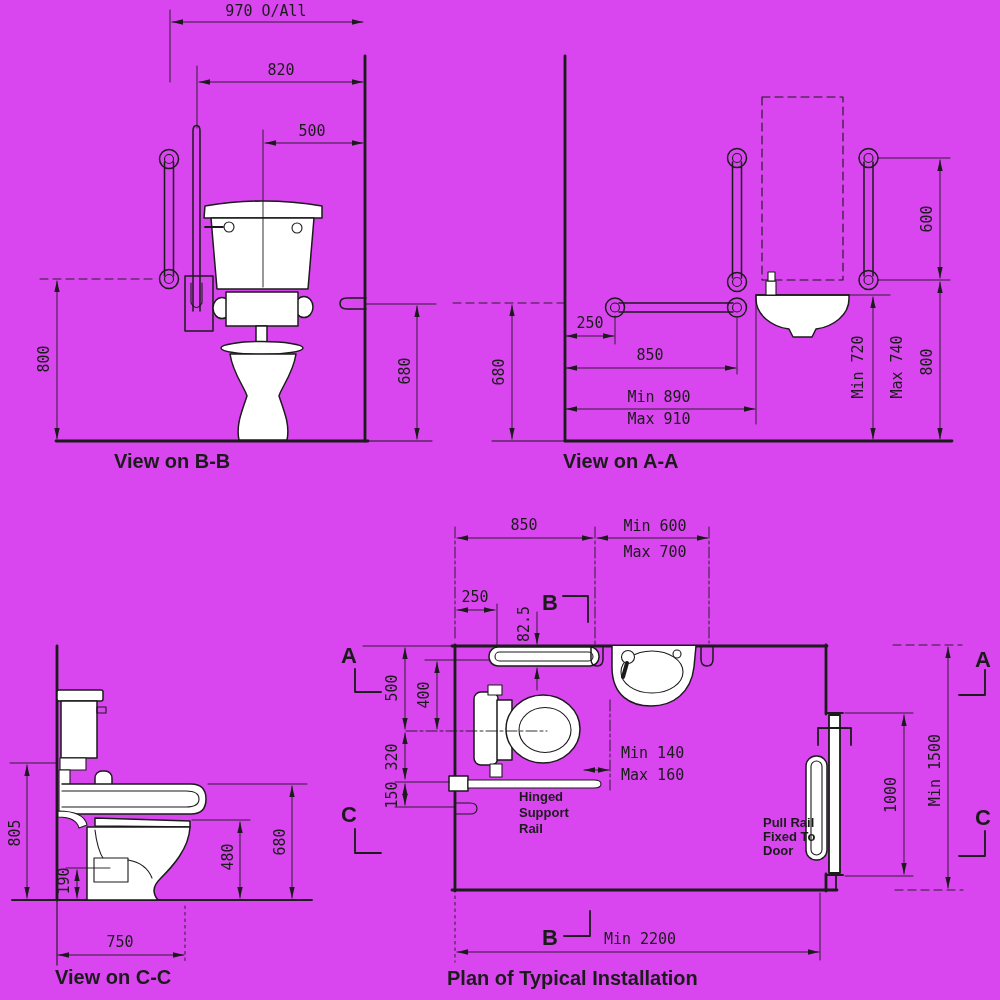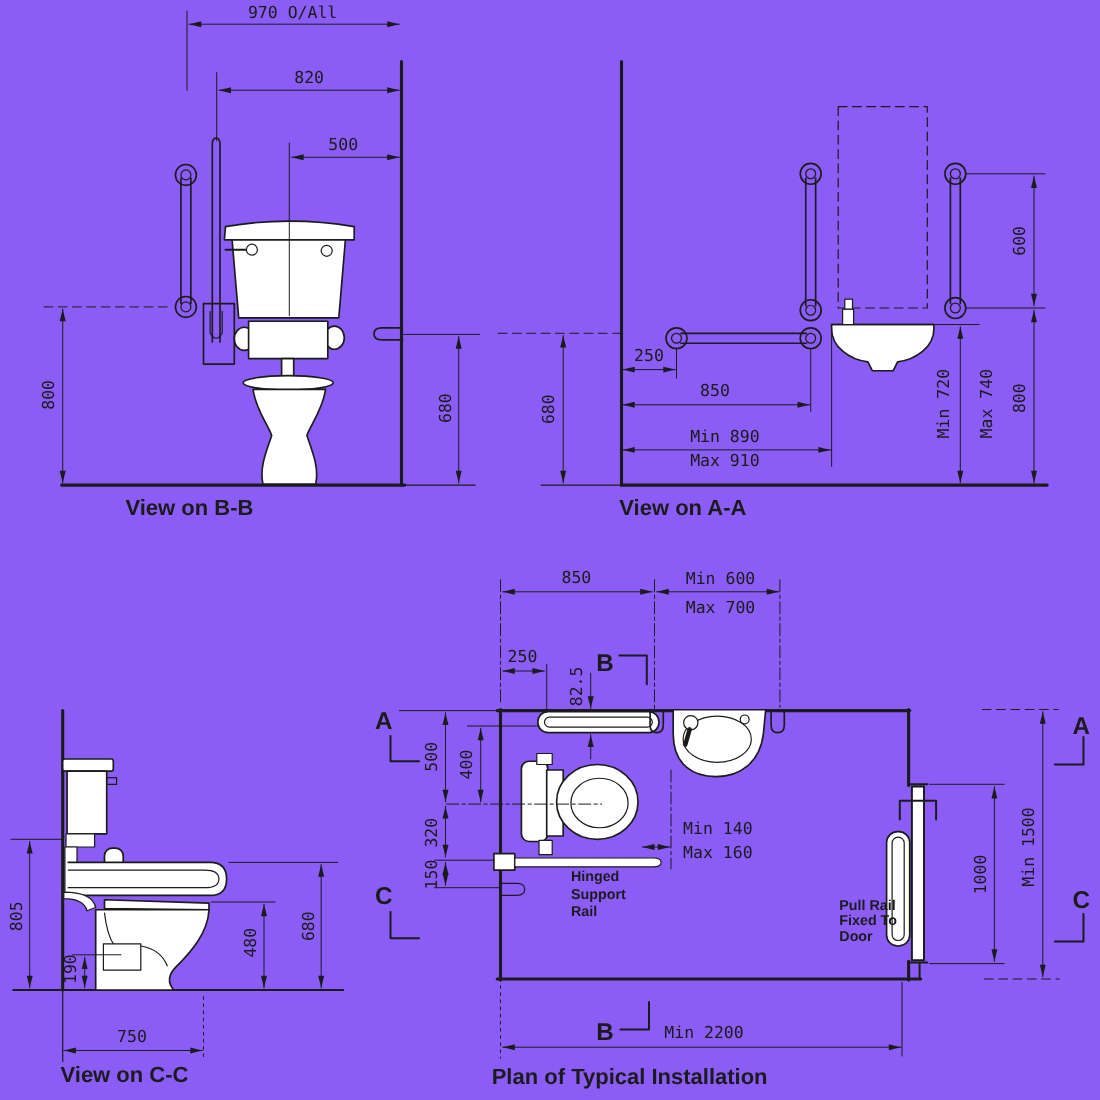--- a/index.html
+++ b/index.html
@@ -1,16 +1,16 @@
 <!DOCTYPE html>
 <html><head>
 <meta charset="utf-8">
 <style>
   html,body{margin:0;padding:0;background:#fff;}
-  #sheet{width:1000px;height:1000px;background:#8b5cf6;position:relative;font-family:"Liberation Sans",sans-serif;}
+  #sheet{width:1000px;height:1000px;background:#d946ef;position:relative;font-family:"Liberation Sans",sans-serif;}
   .s{stroke:#1b1b1b;fill:none;stroke-linecap:round;stroke-linejoin:round;}
   .w3{stroke-width:2.8;}
   .w2{stroke-width:1.8;}
   .w15{stroke-width:1.5;}
   .w1{stroke-width:1.1;}
   .dm{stroke-width:0.9;}
   .fw{fill:#ffffff;}
   .dash{stroke-dasharray:8 5;}
   .cl{stroke-dasharray:11 3 3 3;}
   .dot{stroke-dasharray:2.5 4;}

